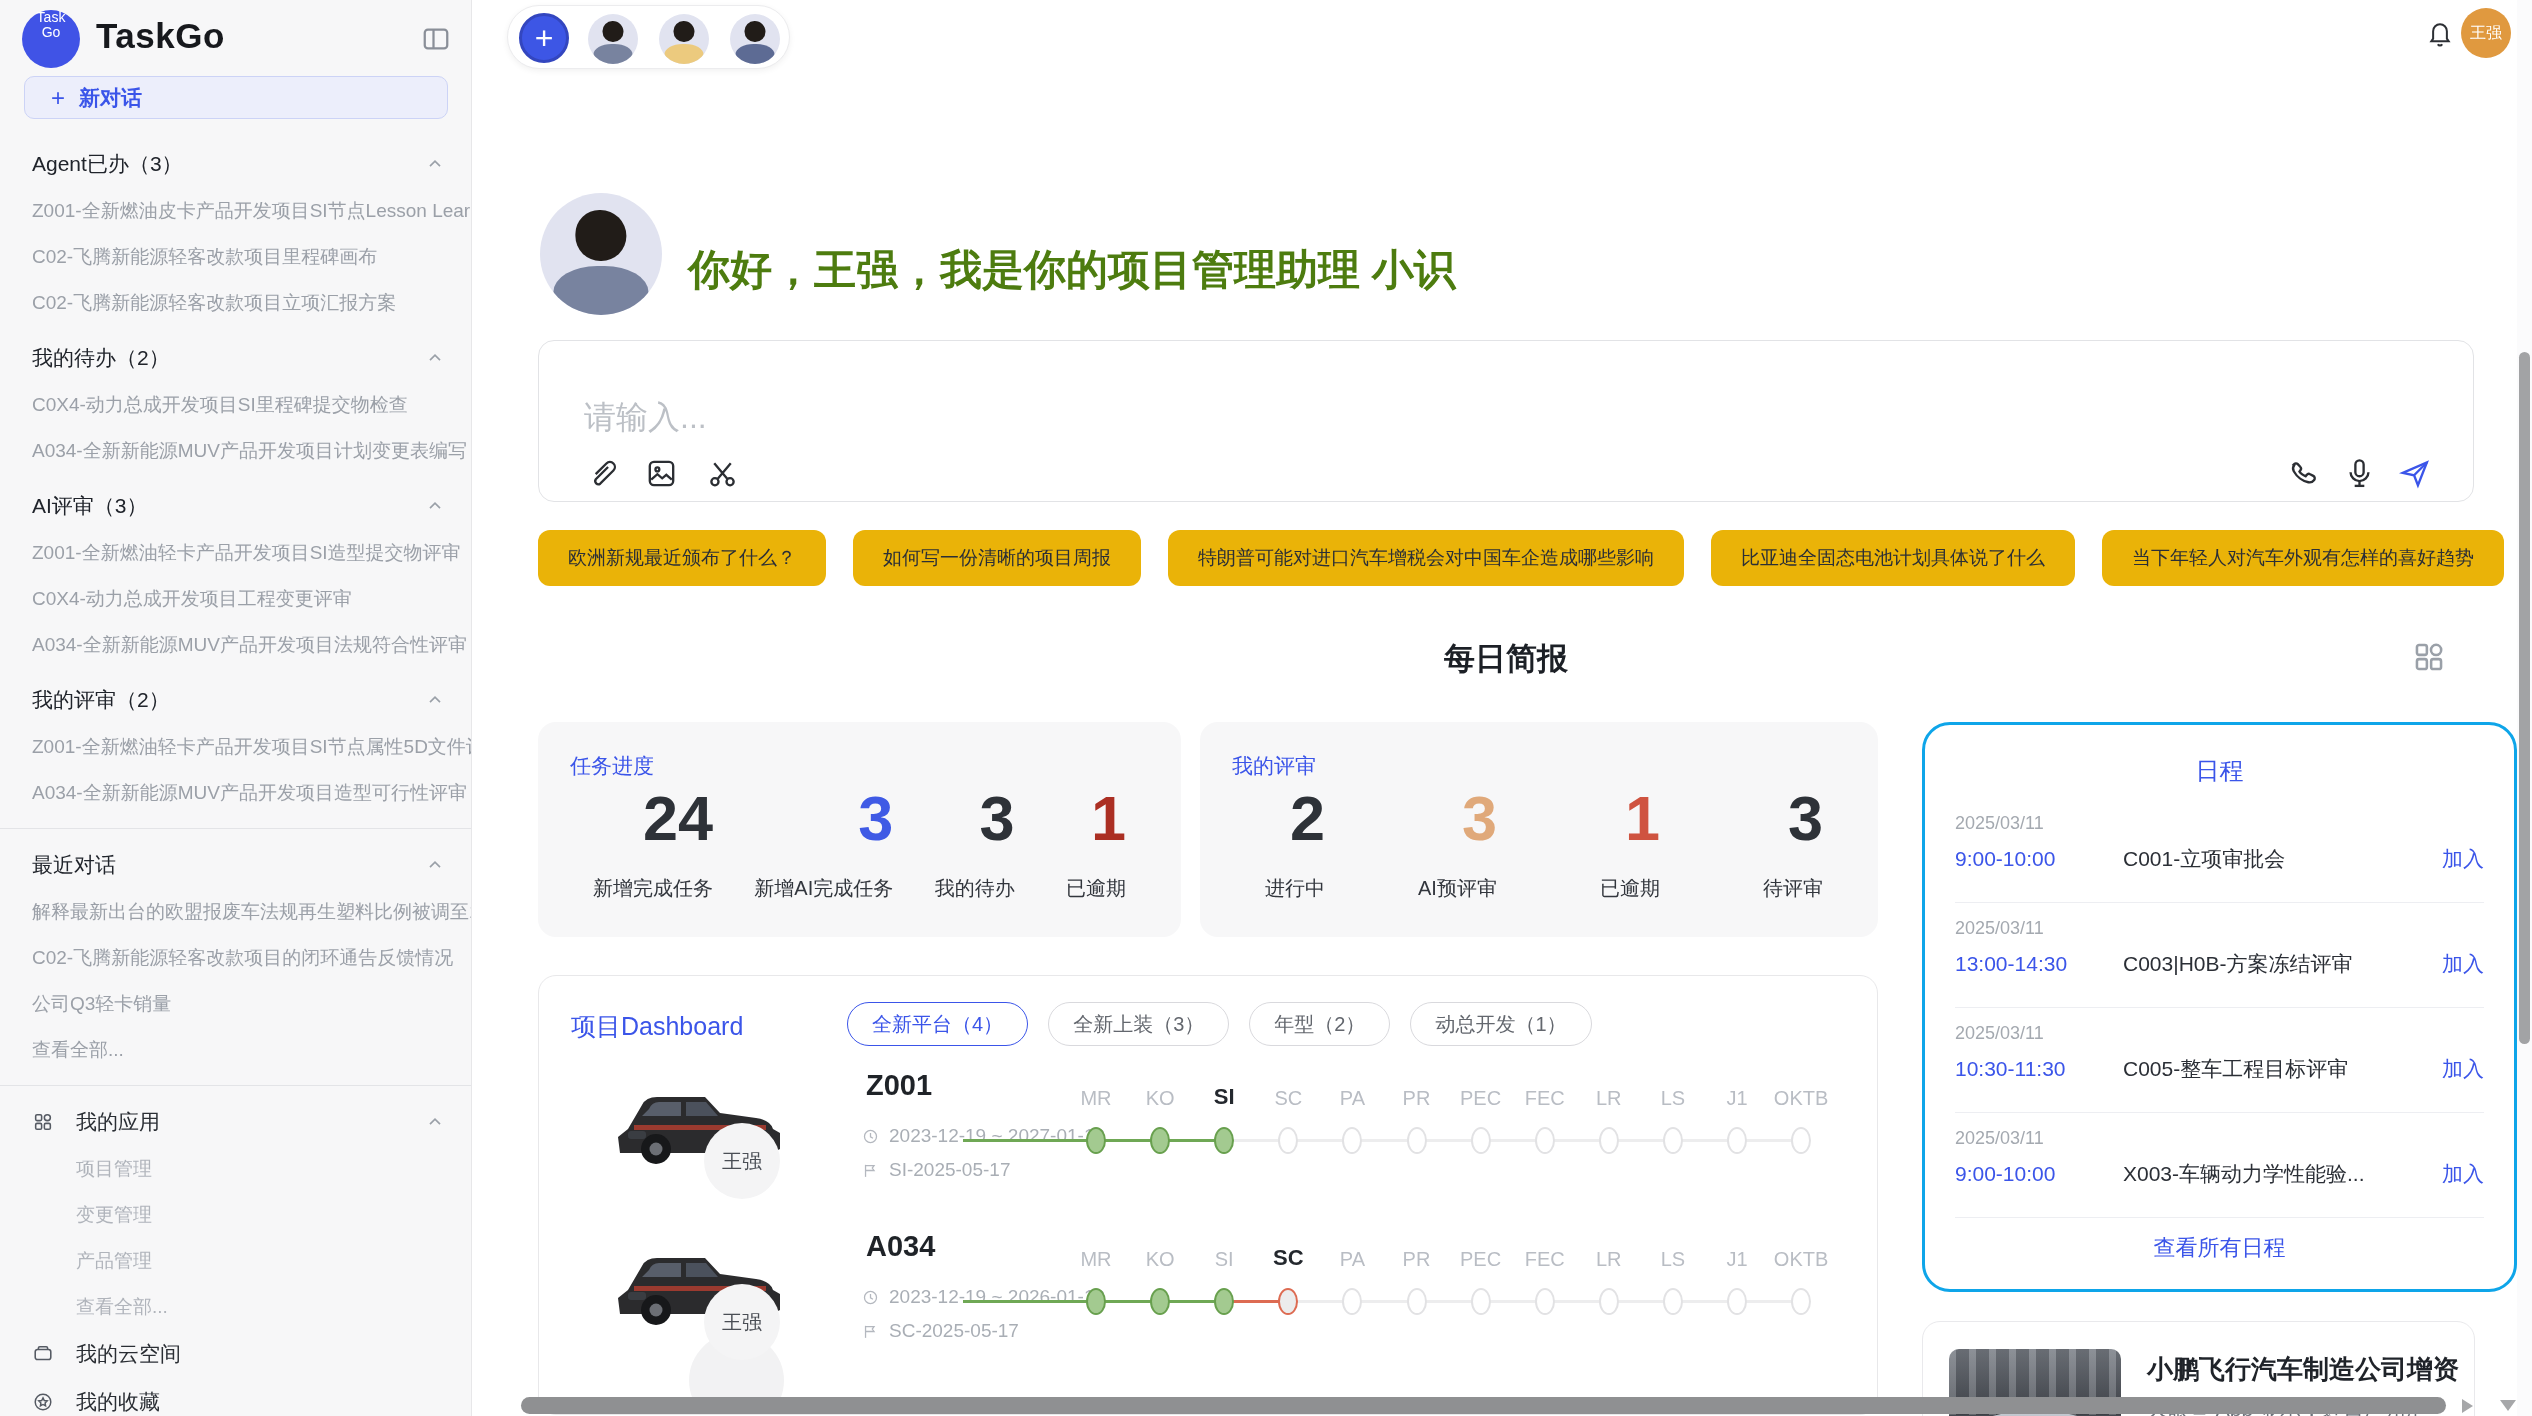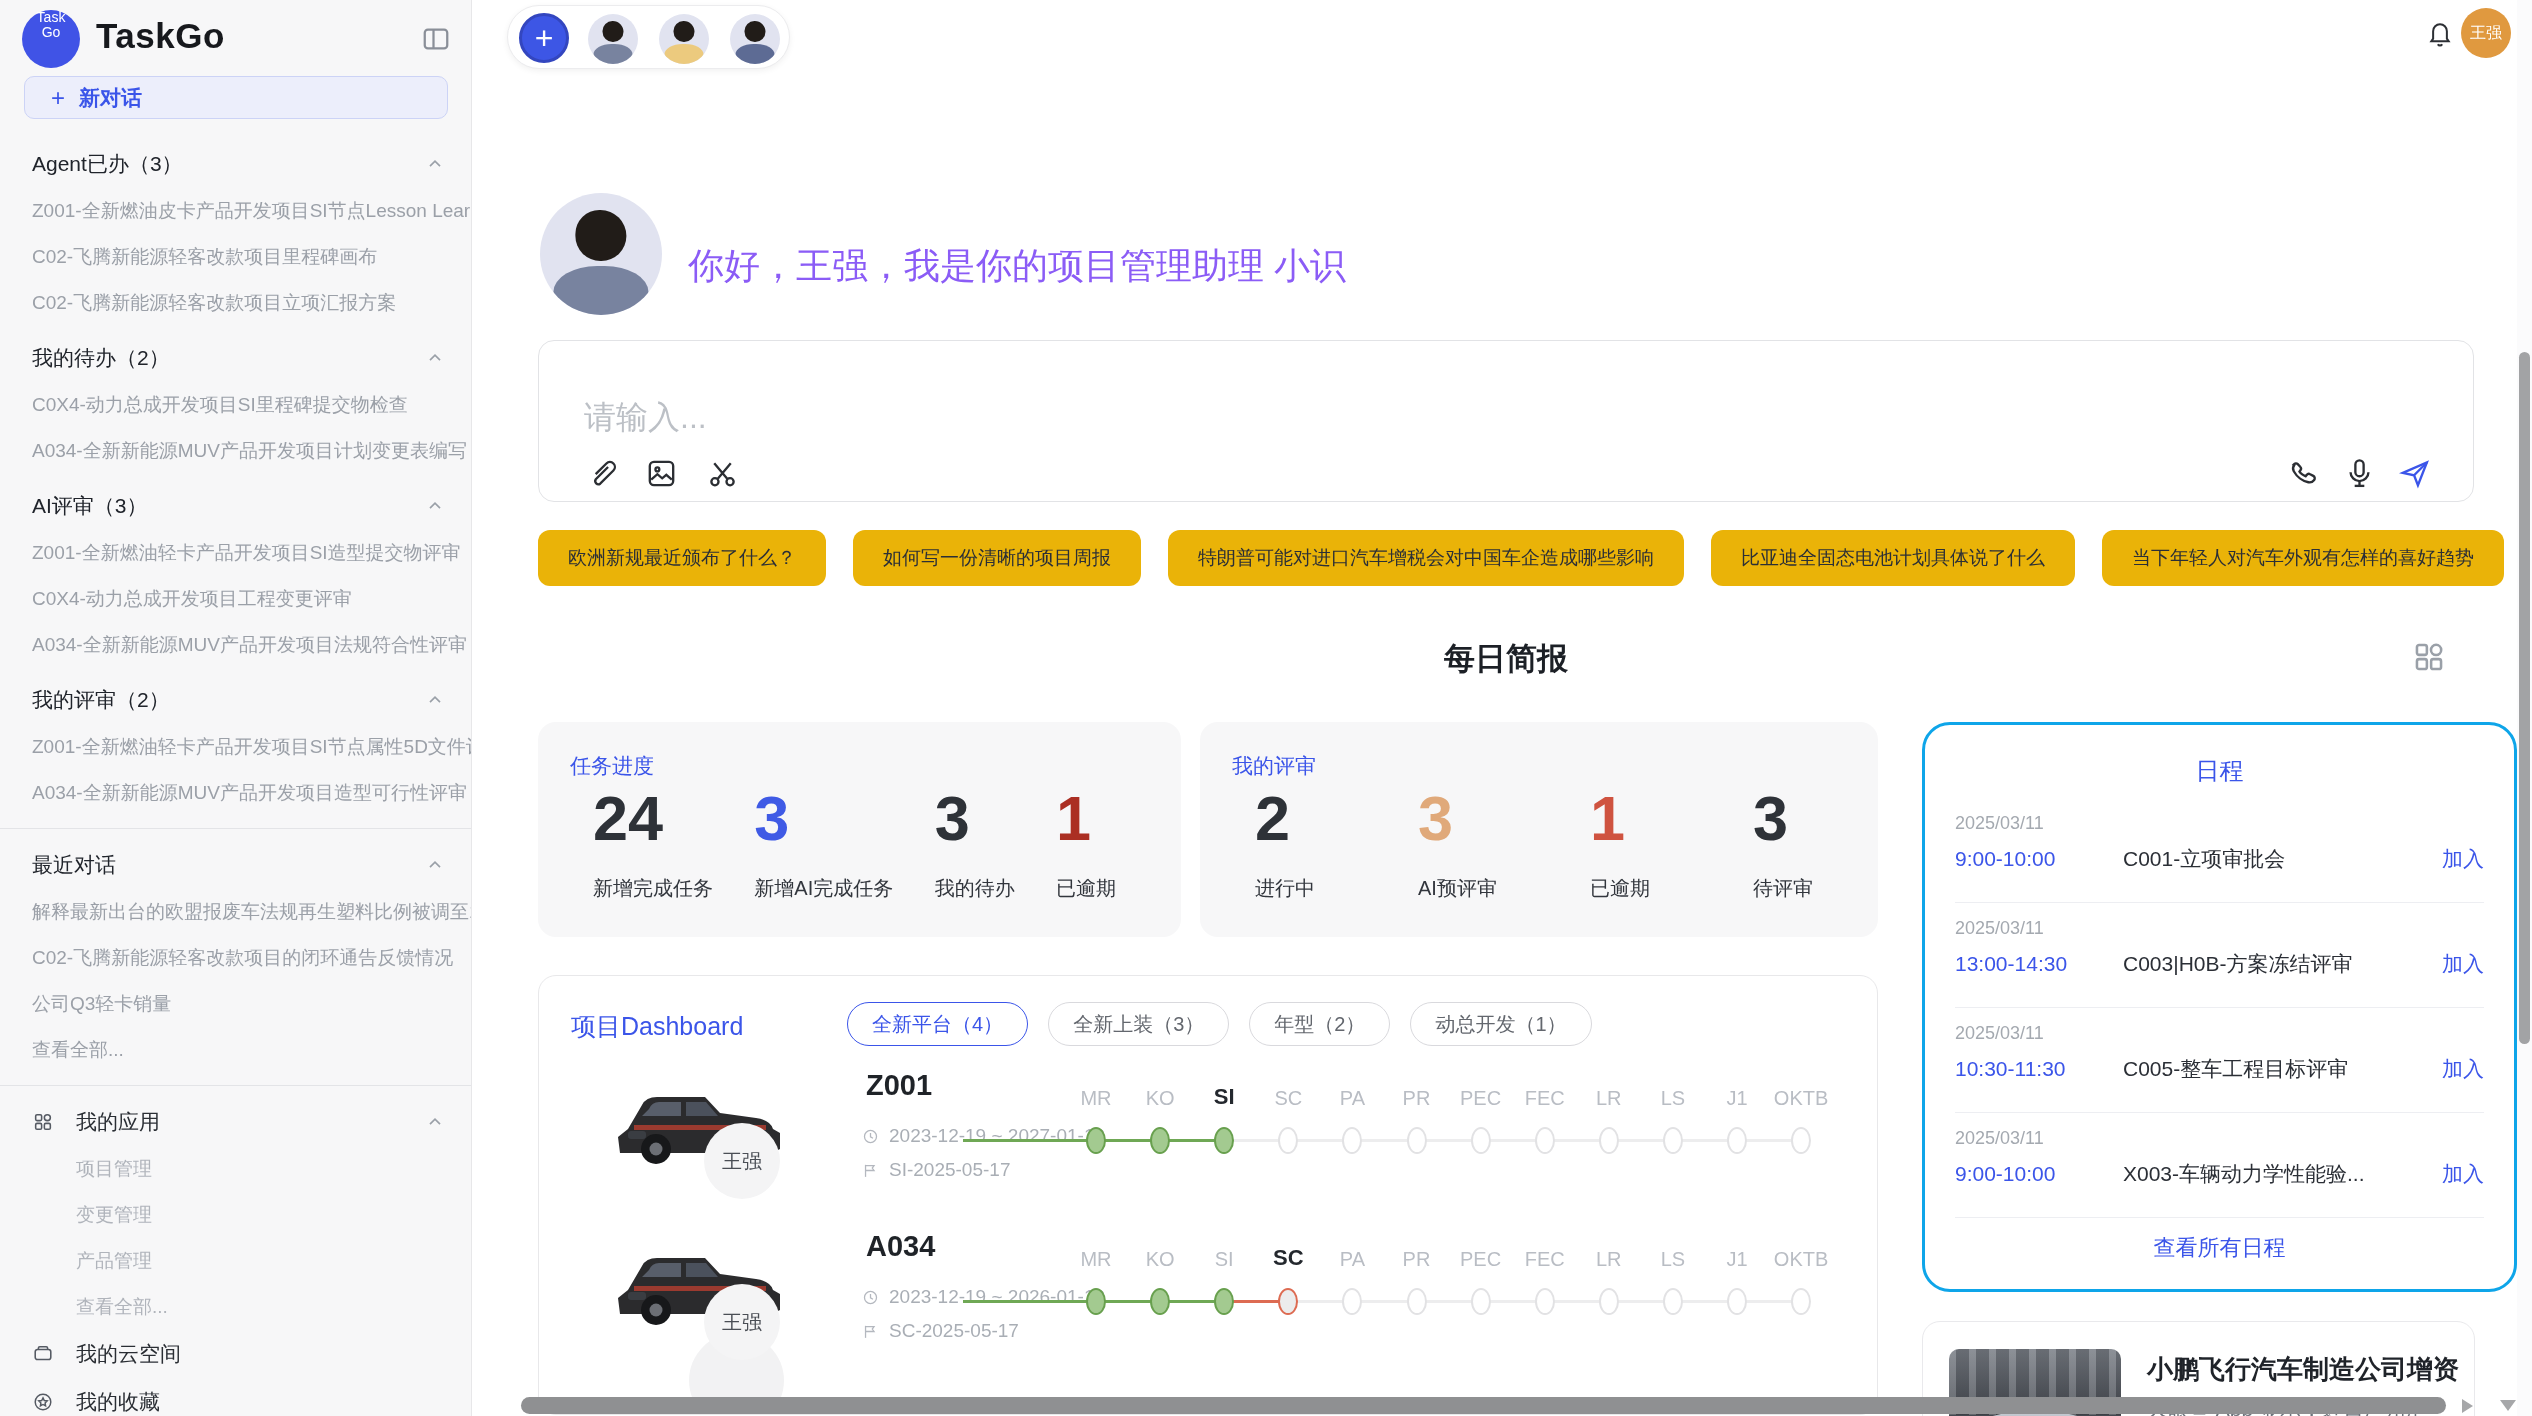--- a/index.html
+++ b/index.html
@@ -31,21 +31,21 @@
   .plus-btn { position:absolute; left:11px; top:7px; width:50px; height:50px; border-radius:50%; background:#3d56e5; border:3px solid #3346bf; color:#fff; display:flex; align-items:center; justify-content:center; font-size:32px; font-weight:300; cursor:pointer; }
   .avatar { border-radius:50%; background:#e1e3f0; position:relative; overflow:hidden; }
   .avatar::before { content:""; position:absolute; left:50%; top:14%; transform:translateX(-50%); width:42%; height:42%; border-radius:48% 52% 50% 50%; background:#211c18; }
   .avatar::after { content:""; position:absolute; left:50%; bottom:-6%; transform:translateX(-50%); width:78%; height:46%; border-radius:46% 46% 0 0; background:var(--shirt,#78839f); }
   .pill .avatar { position:absolute; top:8px; width:50px; height:50px; }
   .bell-btn { position:absolute; left:2425px; top:17px; width:30px; height:32px; color:#2c2f34; cursor:pointer; }
   .user-avatar { position:absolute; left:2461px; top:8px; width:50px; height:50px; border-radius:50%; background:#e0993f; color:#fff; font-size:16px; display:flex; align-items:center; justify-content:center; cursor:pointer; }
 
   
   .greet-avatar { position:absolute; left:540px; top:193px; width:122px; height:122px; }
-  .greet-text { position:absolute; left:688px; top:242px; font-size:36px; font-weight:400; color:#8b5cf6; }
+  .greet-text { position:absolute; left:688px; top:242px; font-size:42px; font-weight:700; color:#4d7c0f; }
 
   
   .composer { position:absolute; left:538px; top:340px; width:1936px; height:162px; background:#fff; border:1px solid #e2e3e6; border-radius:16px; }
   .placeholder { position:absolute; left:45px; top:55px; font-size:32px; color:#bcc0c6; }
   .comp-icons-left { position:absolute; left:45px; top:116px; display:flex; gap:28px; }
   .comp-icons-right { position:absolute; right:42px; top:116px; display:flex; gap:22px; }
   .cicon { width:33px; height:33px; color:#2b2e33; cursor:pointer; }
   .cicon.send { color:#3b55e9; }
 
   
@@ -54,21 +54,21 @@
 
   
   .daily-title { position:absolute; left:538px; top:638px; width:1936px; text-align:center; font-size:31px; font-weight:700; color:#1c2026; }
   .daily-grid-btn { position:absolute; left:2412px; top:640px; width:34px; height:34px; color:#9aa0a8; cursor:pointer; }
 
   .stats-card { position:absolute; top:722px; height:215px; background:#f7f7f8; border-radius:18px; }
   .stats-card.c1 { left:538px; width:643px; }
   .stats-card.c2 { left:1200px; width:678px; }
   .stats-title { position:absolute; left:32px; top:30px; font-size:21px; color:#3b55e9; }
   .stats-row { position:absolute; left:0; right:0; top:62px; display:flex; justify-content:space-between; padding:0 55px; }
-  .stat-col { text-align:left; min-width:70px; }
+  .stat-col { text-align:right; min-width:70px; }
   .stat-num { font-size:63px; font-weight:600; line-height:1.1; }
   .stat-label { margin-top:22px; font-size:20px; color:#32363d; white-space:nowrap; }
 
   
   .sched-card { position:absolute; left:1922px; top:722px; width:595px; height:570px; background:#fff; border:3px solid #0ea5e9; border-radius:28px; overflow:hidden; }
   .sched-title { position:absolute; left:0; width:100%; top:30px; text-align:center; font-size:24px; color:#3b55e9; }
   .sched-list { position:absolute; left:30px; right:30px; top:80px; }
   .sched-item { position:relative; height:105px; }
   .s-date { position:absolute; left:0; top:8px; font-size:18px; color:#a4a9b0; }
   .s-main { position:absolute; left:0; right:0; top:40px; display:flex; align-items:center; }

